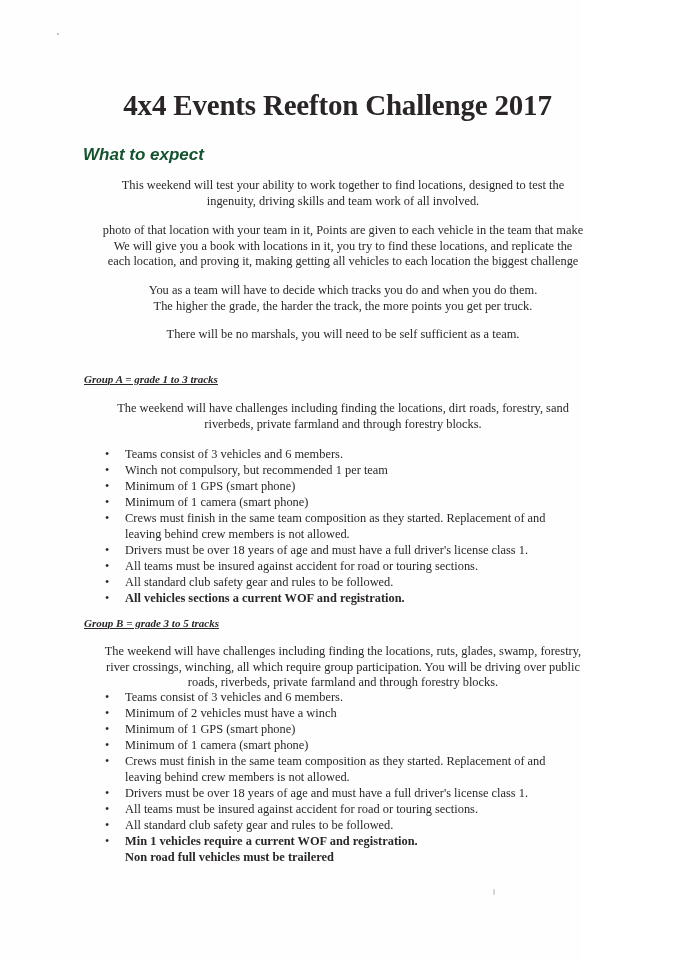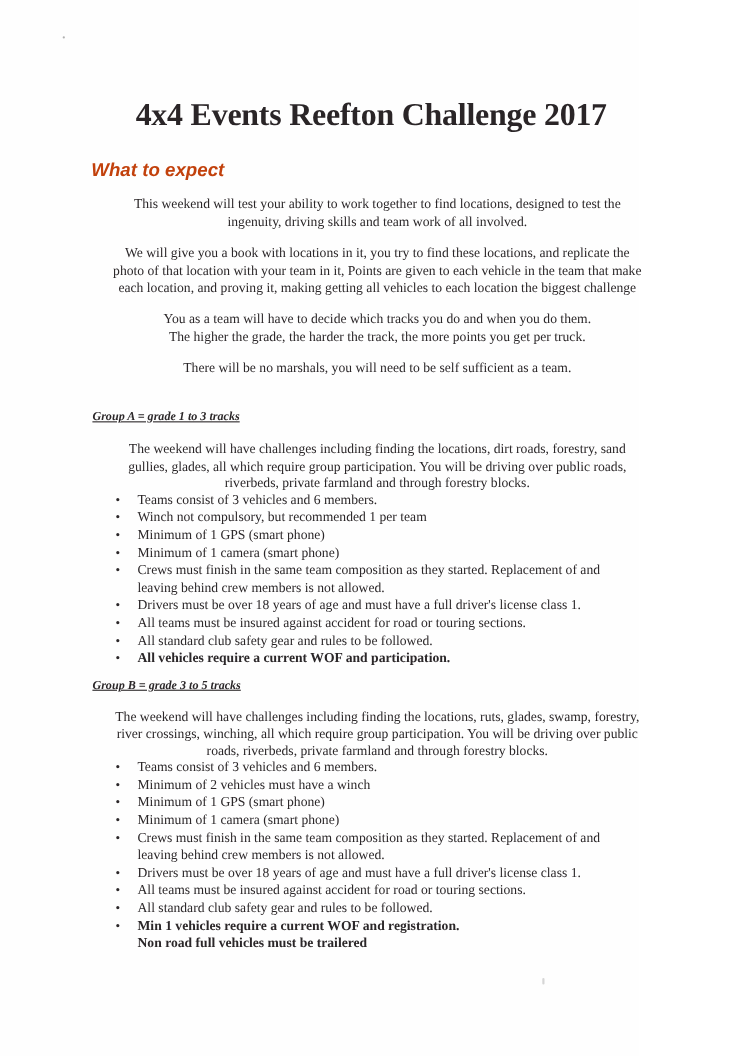--- a/index.html
+++ b/index.html
@@ -39,21 +39,21 @@
       color: #2a2527;
       margin: 0;
     }
     .subtitle {
       position: absolute;
       left: 83px; top: 145px;
       font-family: "Liberation Sans", sans-serif;
       font-weight: bold;
       font-style: italic;
       font-size: 17px;
-      color: #c2410c;
+      color: #14532d;
       margin: 0;
     }
     .para {
       position: absolute;
       left: 83px;
       width: 520px;
       font-size: 12.4px;
       line-height: 15.5px;
       margin: 0;
       color: #2b2729;
@@ -104,36 +104,35 @@
   <div class="speck" style="left:493px; top:889px; width:2px; height:6px; background:#d6d6d6;"></div>
 
   <h1 class="title">4x4 Events Reefton Challenge 2017</h1>
   <h2 class="subtitle">What to expect</h2>
 
   <p class="para" style="top:178px;">
     <span class="line">This weekend will test your ability to work together to find locations, designed to test the</span>
     <span class="line">ingenuity, driving skills and team work of all involved.</span>
   </p>
   <p class="para" style="top:223px;">
+    <span class="line">photo of that location with your team in it, Points are given to each vehicle in the team that make</span>
     <span class="line">We will give you a book with locations in it, you try to find these locations, and replicate the</span>
-    <span class="line">photo of that location with your team in it, Points are given to each vehicle in the team that make</span>
     <span class="line">each location, and proving it, making getting all vehicles to each location the biggest challenge</span>
   </p>
   <p class="para" style="top:283px;">
     <span class="line">You as a team will have to decide which tracks you do and when you do them.</span>
     <span class="line">The higher the grade, the harder the track, the more points you get per truck.</span>
   </p>
   <p class="para" style="top:327px;">
     <span class="line">There will be no marshals, you will need to be self sufficient as a team.</span>
   </p>
 
   <h3 class="group-heading" style="top:373px;">Group A = grade 1 to 3 tracks</h3>
   <p class="para" style="top:401px;">
     <span class="line">The weekend will have challenges including finding the locations, dirt roads, forestry, sand</span>
-    <span class="line">gullies, glades, all which require group participation. You will be driving over public roads,</span>
     <span class="line">riverbeds, private farmland and through forestry blocks.</span>
   </p>
   <ul class="bullets" style="top:447px;">
     <li>
         <span class="dot">•</span>
         <span class="txt">Teams consist of 3 vehicles and 6 members.</span>
       </li>
     <li>
         <span class="dot">•</span>
         <span class="txt">Winch not compulsory, but recommended 1 per team</span>
@@ -158,21 +157,21 @@
     <li>
         <span class="dot">•</span>
         <span class="txt">All teams must be insured against accident for road or touring sections.</span>
       </li>
     <li>
         <span class="dot">•</span>
         <span class="txt">All standard club safety gear and rules to be followed.</span>
       </li>
     <li class="bold">
         <span class="dot">•</span>
-        <span class="txt">All vehicles require a current WOF and participation.</span>
+        <span class="txt">All vehicles sections a current WOF and registration.</span>
       </li>
   </ul>
 
   <h3 class="group-heading" style="top:617px;text-align:center;">Group B = grade 3 to 5 tracks</h3>
   <p class="para" style="top:644px;">
     <span class="line">The weekend will have challenges including finding the locations, ruts, glades, swamp, forestry,</span>
     <span class="line">river crossings, winching, all which require group participation. You will be driving over public</span>
     <span class="line">roads, riverbeds, private farmland and through forestry blocks.</span>
   </p>
   <ul class="bullets" style="top:690px;">

